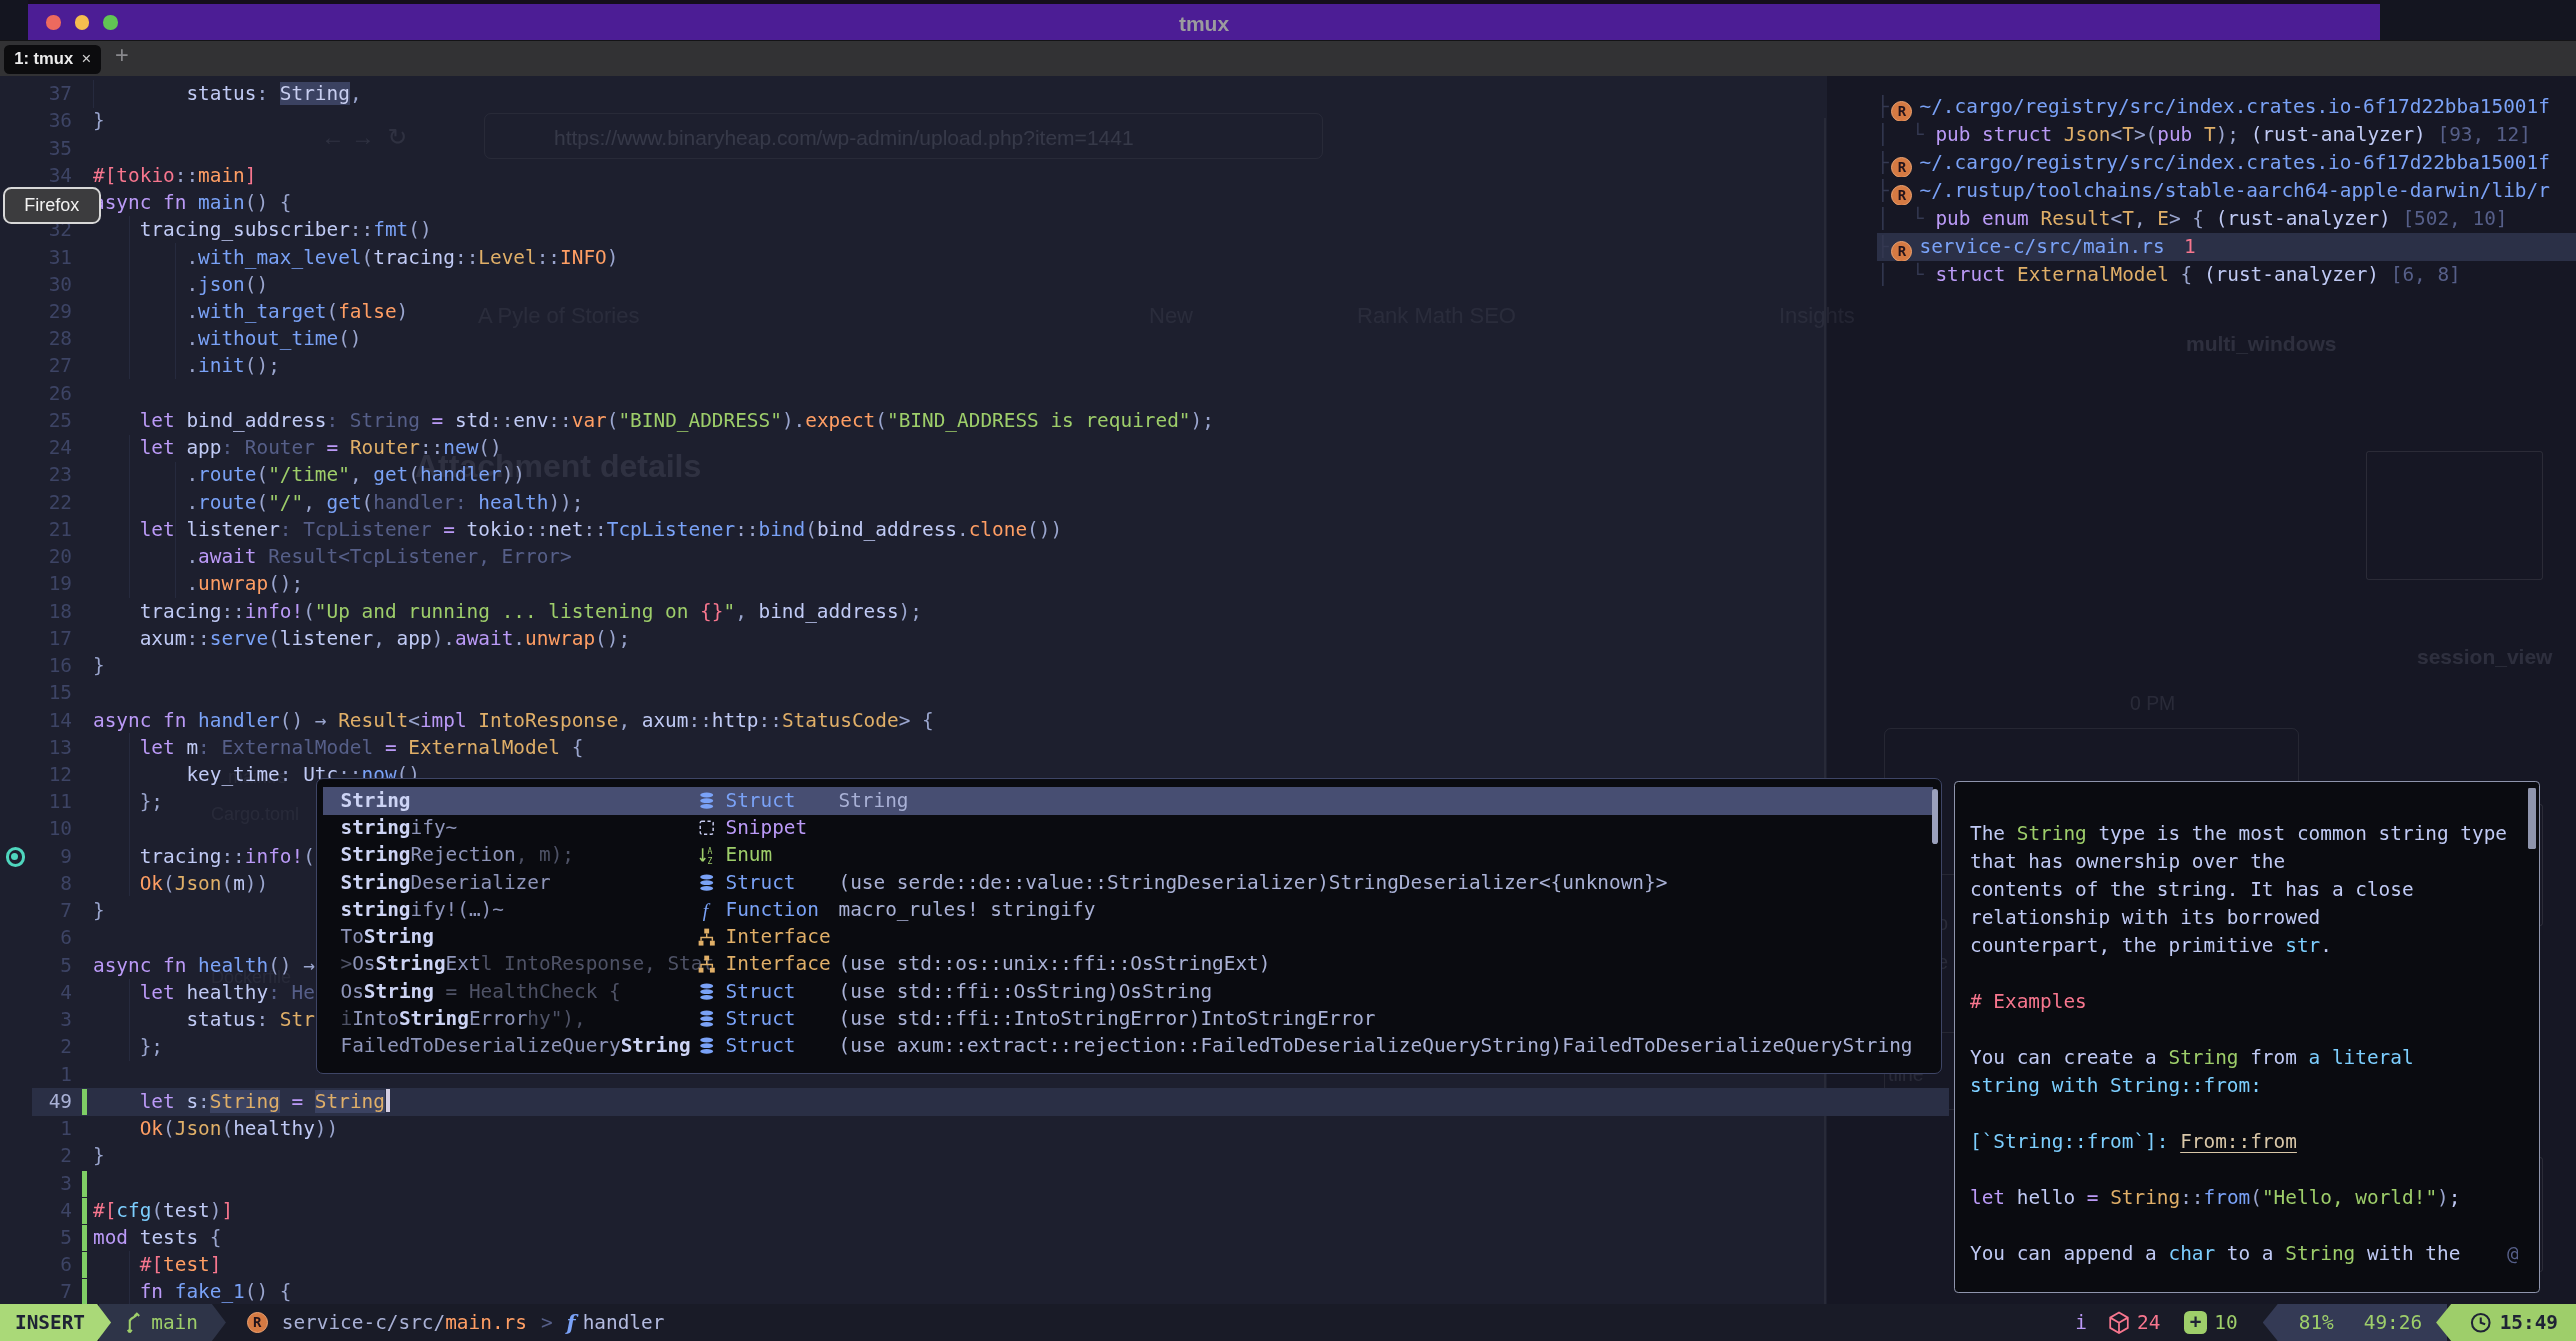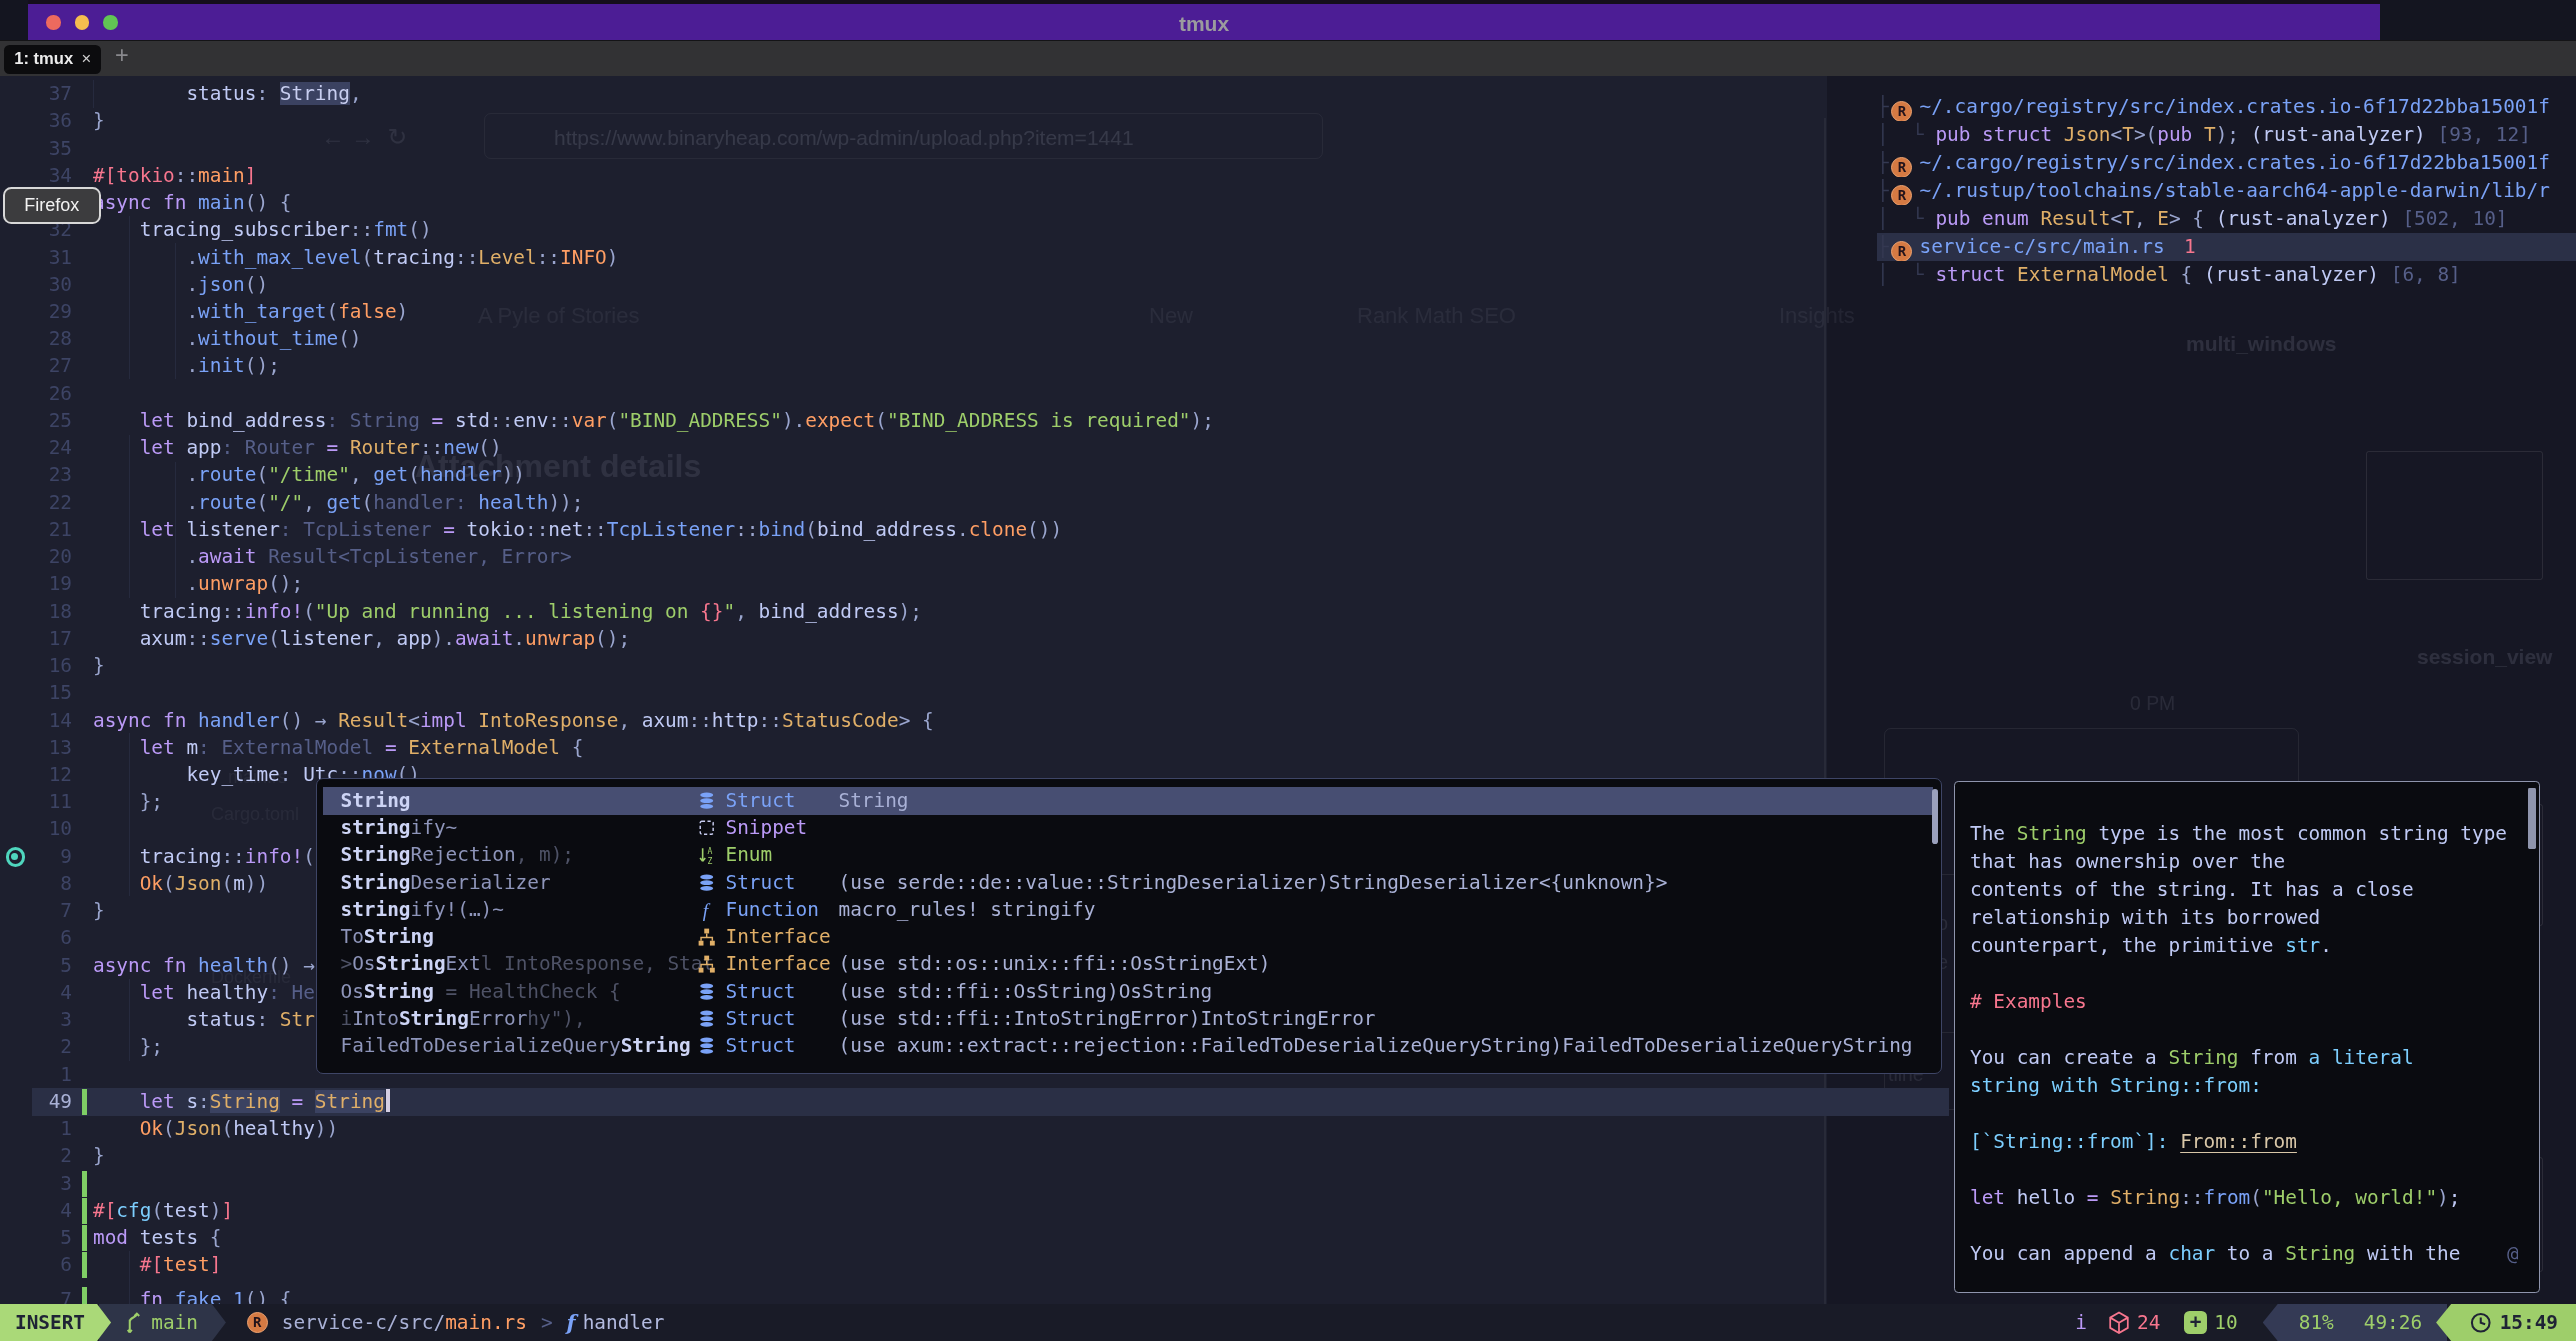--- a/index.html
+++ b/index.html
@@ -220,21 +220,21 @@
       <div class="line" style="top: 930px;"><span class="ln">3</span><span class="codetext"><span class="tk tk-g">        status</span><span class="tk tk-p">: </span><span class="tk tk-t">String</span><span class="tk tk-p">::</span><span class="tk tk-f">from</span><span class="tk tk-p">(</span><span class="tk tk-s">"healthy"</span><span class="tk tk-p">),</span></span></div>
       <div class="line" style="top: 957px;"><span class="ln">2</span><span class="codetext"><span class="tk tk-p">    };</span></span></div>
       <div class="line" style="top: 985px;"><span class="ln">1</span><span class="codetext"></span></div>
       <div class="line" style="top: 1012px;"><span class="ln ln-cur">49</span><span class="gitbar"></span><span class="codetext"><span class="tk tk-k">    let </span><span class="tk tk-g">s</span><span class="tk tk-p">:</span><span class="tk tk-y">String</span><span class="tk tk-k"> = </span><span class="tk tk-y">String</span><span class="caret"></span></span></div>
       <div class="line" style="top: 1039px;"><span class="ln">1</span><span class="codetext"><span class="tk tk-o">    Ok</span><span class="tk tk-p">(</span><span class="tk tk-t">Json</span><span class="tk tk-p">(</span><span class="tk tk-g">healthy</span><span class="tk tk-p">))</span></span></div>
       <div class="line" style="top: 1066px;"><span class="ln">2</span><span class="codetext"><span class="tk tk-p">}</span></span></div>
       <div class="line" style="top: 1094px;"><span class="ln">3</span><span class="gitbar"></span><span class="codetext"></span></div>
       <div class="line" style="top: 1121px;"><span class="ln">4</span><span class="gitbar"></span><span class="codetext"><span class="tk tk-r">#[</span><span class="tk tk-c">cfg</span><span class="tk tk-p">(</span><span class="tk tk-g">test</span><span class="tk tk-p">)</span><span class="tk tk-r">]</span></span></div>
       <div class="line" style="top: 1148px;"><span class="ln">5</span><span class="gitbar"></span><span class="codetext"><span class="tk tk-k">mod </span><span class="tk tk-g">tests</span><span class="tk tk-p"> {</span></span></div>
       <div class="line" style="top: 1175px;"><span class="ln">6</span><span class="gitbar"></span><span class="codetext"><span class="tk tk-p">    </span><span class="tk tk-r">#[</span><span class="tk tk-o">test</span><span class="tk tk-r">]</span></span></div>
-      <div class="line" style="top: 1202px; margin-top: 8px;"><span class="ln">7</span><span class="gitbar"></span><span class="codetext"><span class="tk tk-k">    fn </span><span class="tk tk-f">fake_1</span><span class="tk tk-p">() {</span></span></div>
+      <div class="line" style="top: 1202px;"><span class="ln">7</span><span class="gitbar"></span><span class="codetext"><span class="tk tk-k">    fn </span><span class="tk tk-f">fake_1</span><span class="tk tk-p">() {</span></span></div>
     </div>
 
   <div class="lsp" id="lsp-rows">
       <div class="lsp-row"><span class="tree">├</span><span class="rust-badge">R</span><span class="lsp-path">~/.cargo/registry/src/index.crates.io-6f17d22bba15001f</span></div>
       <div class="lsp-row"><span class="tree">│  └ </span><span class="tk tk-k">pub </span><span class="tk tk-k">struct </span><span class="tk tk-t">Json</span><span class="tk tk-p">&lt;</span><span class="tk tk-t">T</span><span class="tk tk-p">&gt;(</span><span class="tk tk-k">pub </span><span class="tk tk-t">T</span><span class="tk tk-p">);</span><span class="tk tk-g"> (rust-analyzer) </span><span class="tk tk-d">[93, 12]</span></div>
       <div class="lsp-row"><span class="tree">├</span><span class="rust-badge">R</span><span class="lsp-path">~/.cargo/registry/src/index.crates.io-6f17d22bba15001f</span></div>
       <div class="lsp-row"><span class="tree">├</span><span class="rust-badge">R</span><span class="lsp-path">~/.rustup/toolchains/stable-aarch64-apple-darwin/lib/r</span></div>
       <div class="lsp-row"><span class="tree">│  └ </span><span class="tk tk-k">pub </span><span class="tk tk-k">enum </span><span class="tk tk-t">Result</span><span class="tk tk-p">&lt;</span><span class="tk tk-t">T</span><span class="tk tk-p">, </span><span class="tk tk-t">E</span><span class="tk tk-p">&gt; {</span><span class="tk tk-g"> (rust-analyzer) </span><span class="tk tk-d">[502, 10]</span></div>
       <div class="lsp-row sel"><span class="tree">├</span><span class="rust-badge">R</span><span class="lsp-path">service-c/src/main.rs</span><span class="lsp-count">1</span></div>
       <div class="lsp-row"><span class="tree">│  └ </span><span class="tk tk-k">struct </span><span class="tk tk-t">ExternalModel</span><span class="tk tk-p"> {</span><span class="tk tk-g"> (rust-analyzer) </span><span class="tk tk-d">[6, 8]</span></div>

